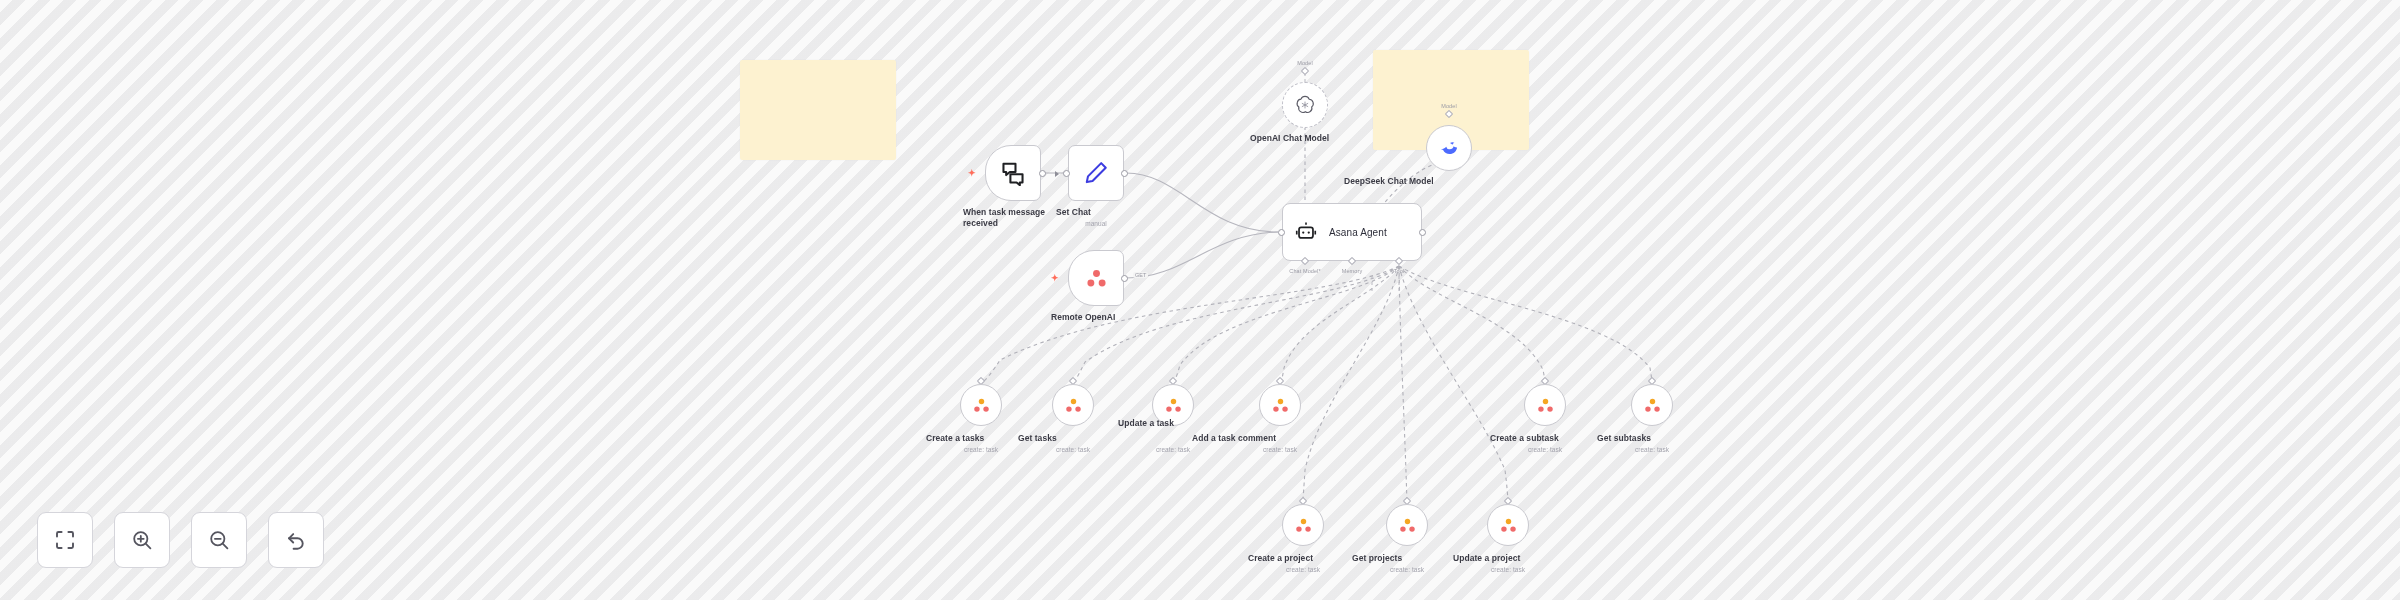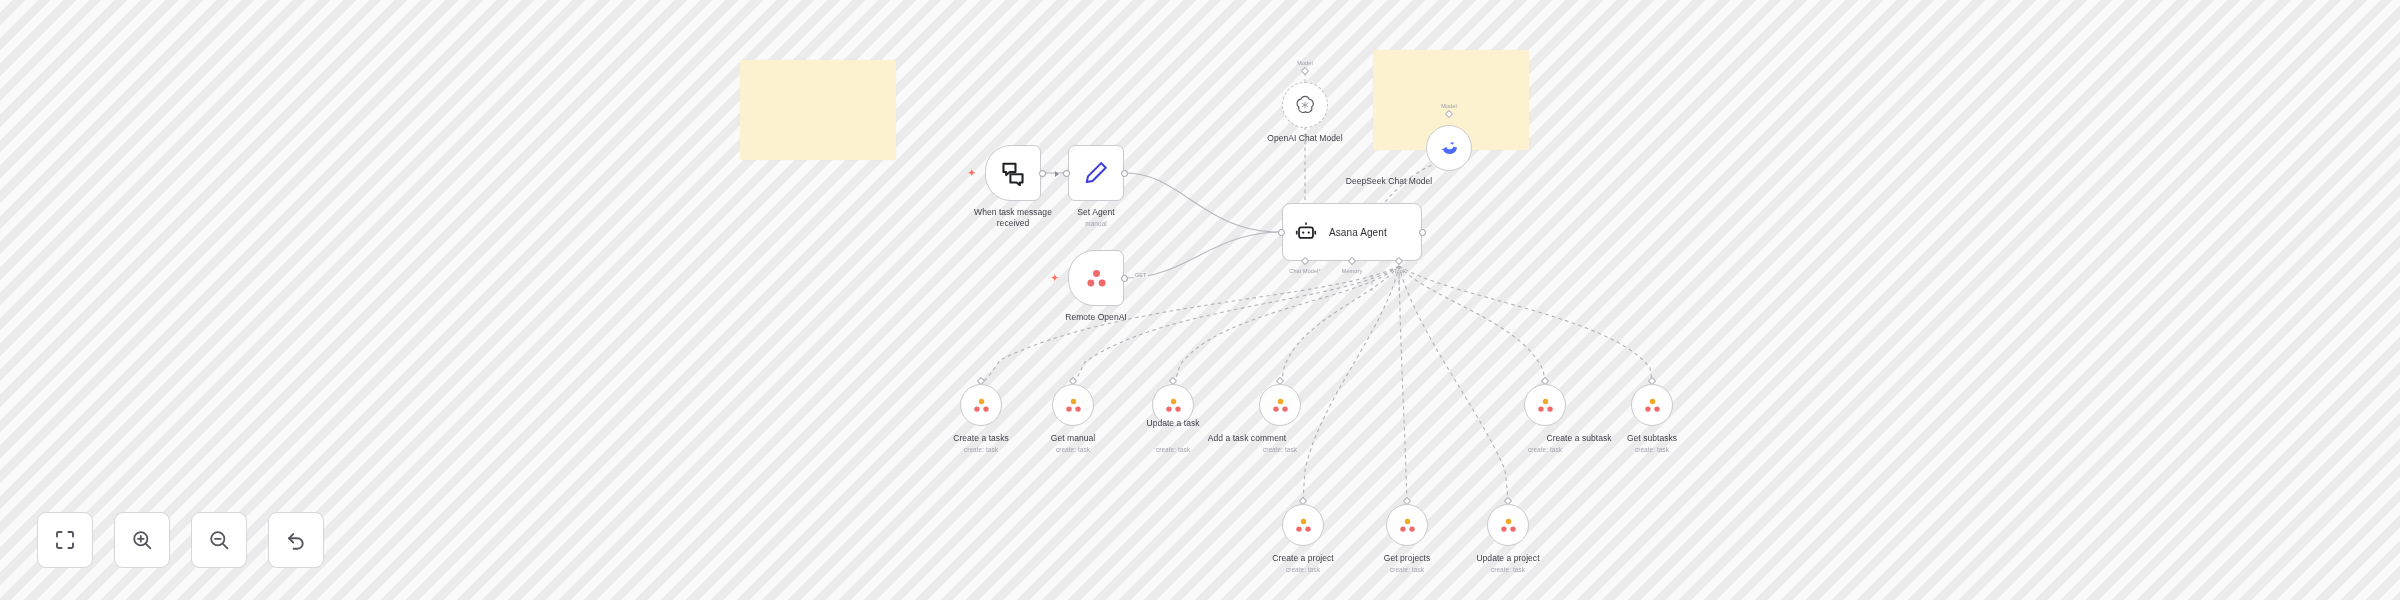--- a/index.html
+++ b/index.html
@@ -30,22 +30,22 @@
     position:absolute;background:#ffffff;border:1px solid #c9c9cf;
     border-radius:7px;box-sizing:border-box;
     display:flex;align-items:center;justify-content:center;
   }
   .nbox.trigger{border-top-left-radius:26px;border-bottom-left-radius:26px;}
   .nbox.agent{justify-content:flex-start;padding-left:12px;gap:12px;border-radius:8px;}
   .agent-title{
     font-size:10px;color:#2d2e3a;white-space:nowrap;letter-spacing:.1px;
   }
   .nlabel{
-    position:absolute;text-align:center;font-size:8.5px;line-height:11px;
-    color:#3b3b45;white-space:normal;letter-spacing:.05px;
+    position:absolute;font-size:8.5px;line-height:11px;
+    color:#3b3b45;white-space:normal;letter-spacing:.05px;font-weight:bold;
   }
   .nsub{
     position:absolute;text-align:center;font-size:6.5px;line-height:9px;
     color:#a3a3ad;white-space:nowrap;letter-spacing:.05px;
   }
 
   
   .rnode{position:absolute;}
   .rcircle{
     position:absolute;background:#ffffff;border:1px solid #c9c9cf;
@@ -148,21 +148,21 @@
   </div>
 
   <div class="node">
     <div class="nbox" style="left:1068px;top:145px;width:56px;height:56px;">
       <svg width="26" height="26" viewBox="0 0 24 24">
         <path d="M16.8 2.9l4.2 4.2-12.2 12.2-5.3 1.1 1.1-5.3z" fill="none" stroke="#3c3ce0" stroke-width="1.9" stroke-linejoin="round"></path>
       </svg>
     </div>
     <div class="port" style="left:1063px;top:170px;"></div>
     <div class="port" style="left:1121px;top:170px;"></div>
-    <div class="nlabel" style="left:1056px;top:207px;width:80px;">Set Agent</div>
+    <div class="nlabel" style="left:1056px;top:207px;width:80px;">Set Chat</div>
     <div class="nsub" style="left:1056px;top:219px;width:80px;">manual</div>
   </div>
 
   <div class="node">
     <div class="plus" style="left:1051px;top:275px;">✦</div>
     <div class="nbox trigger" style="left:1068px;top:250px;width:56px;height:56px;">
       <svg width="25" height="25" viewBox="0 0 24 24">
         <circle cx="12" cy="7.2" r="3.3" fill="#f06a6a"></circle>
         <circle cx="6.6" cy="16.3" r="3.3" fill="#f06a6a"></circle>
         <circle cx="17.4" cy="16.3" r="3.3" fill="#f06a6a"></circle>
@@ -237,21 +237,21 @@
       </div>
       <div class="rnode">
         <div class="port sq" style="left:1070px;top:378px;"></div>
         <div class="rcircle" style="left:1052px;top:384px;width:42px;height:42px;">
           <svg width="21" height="21" viewBox="0 0 24 24">
             <circle cx="12" cy="7.4" r="3.1" fill="#f5a623"></circle>
             <circle cx="6.8" cy="16.1" r="3.1" fill="#f06a6a"></circle>
             <circle cx="17.2" cy="16.1" r="3.1" fill="#f06a6a"></circle>
           </svg>
         </div>
-        <div class="nlabel" style="left:1018px;top:433px;width:110px;">Get manual</div>
+        <div class="nlabel" style="left:1018px;top:433px;width:110px;">Get tasks</div>
         <div class="nsub" style="left:1018px;top:445px;width:110px;">create: task</div>
       </div>
       <div class="rnode">
         <div class="port sq" style="left:1170px;top:378px;"></div>
         <div class="rcircle" style="left:1152px;top:384px;width:42px;height:42px;">
           <svg width="21" height="21" viewBox="0 0 24 24">
             <circle cx="12" cy="7.4" r="3.1" fill="#f5a623"></circle>
             <circle cx="6.8" cy="16.1" r="3.1" fill="#f06a6a"></circle>
             <circle cx="17.2" cy="16.1" r="3.1" fill="#f06a6a"></circle>
           </svg>
@@ -273,21 +273,21 @@
       </div>
       <div class="rnode">
         <div class="port sq" style="left:1542px;top:378px;"></div>
         <div class="rcircle" style="left:1524px;top:384px;width:42px;height:42px;">
           <svg width="21" height="21" viewBox="0 0 24 24">
             <circle cx="12" cy="7.4" r="3.1" fill="#f5a623"></circle>
             <circle cx="6.8" cy="16.1" r="3.1" fill="#f06a6a"></circle>
             <circle cx="17.2" cy="16.1" r="3.1" fill="#f06a6a"></circle>
           </svg>
         </div>
-        <div class="nlabel" style="left:1524px;top:433px;width:110px;">Create a subtask</div>
+        <div class="nlabel" style="left:1490px;top:433px;width:110px;">Create a subtask</div>
         <div class="nsub" style="left:1490px;top:445px;width:110px;">create: task</div>
       </div>
       <div class="rnode">
         <div class="port sq" style="left:1649px;top:378px;"></div>
         <div class="rcircle" style="left:1631px;top:384px;width:42px;height:42px;">
           <svg width="21" height="21" viewBox="0 0 24 24">
             <circle cx="12" cy="7.4" r="3.1" fill="#f5a623"></circle>
             <circle cx="6.8" cy="16.1" r="3.1" fill="#f06a6a"></circle>
             <circle cx="17.2" cy="16.1" r="3.1" fill="#f06a6a"></circle>
           </svg>

